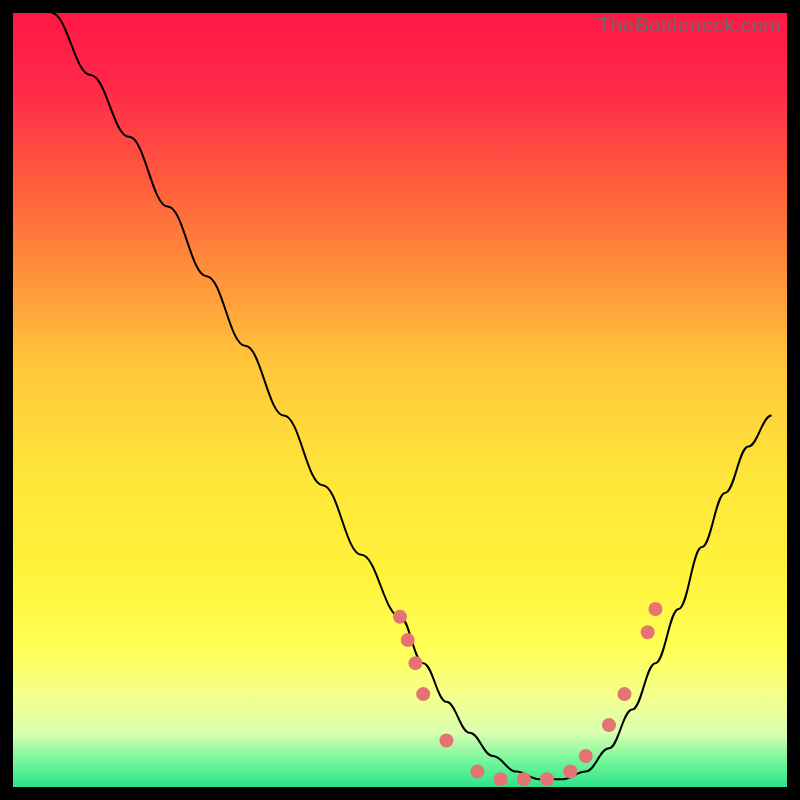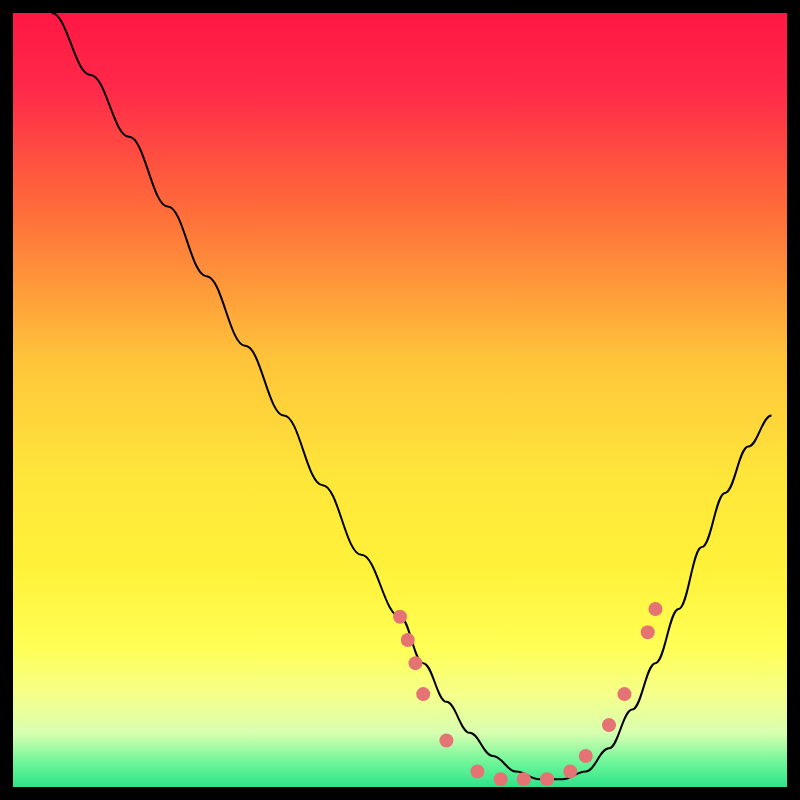--- a/index.html
+++ b/index.html
@@ -70,13 +70,14 @@
         <circle cx="510.84000000000003" cy="766.26" r="7" fill="#e57373"></circle>
         <circle cx="534.06" cy="766.26" r="7" fill="#e57373"></circle>
         <circle cx="557.28" cy="758.52" r="7" fill="#e57373"></circle>
         <circle cx="572.76" cy="743.04" r="7" fill="#e57373"></circle>
         <circle cx="595.98" cy="712.08" r="7" fill="#e57373"></circle>
         <circle cx="611.46" cy="681.12" r="7" fill="#e57373"></circle>
         <circle cx="634.68" cy="619.2" r="7" fill="#e57373"></circle>
         <circle cx="642.42" cy="595.98" r="7" fill="#e57373"></circle>
       </g>
   </svg>
+  <div class="watermark">TheBottleneck.com</div>
 </div>
 
 </body></html>

